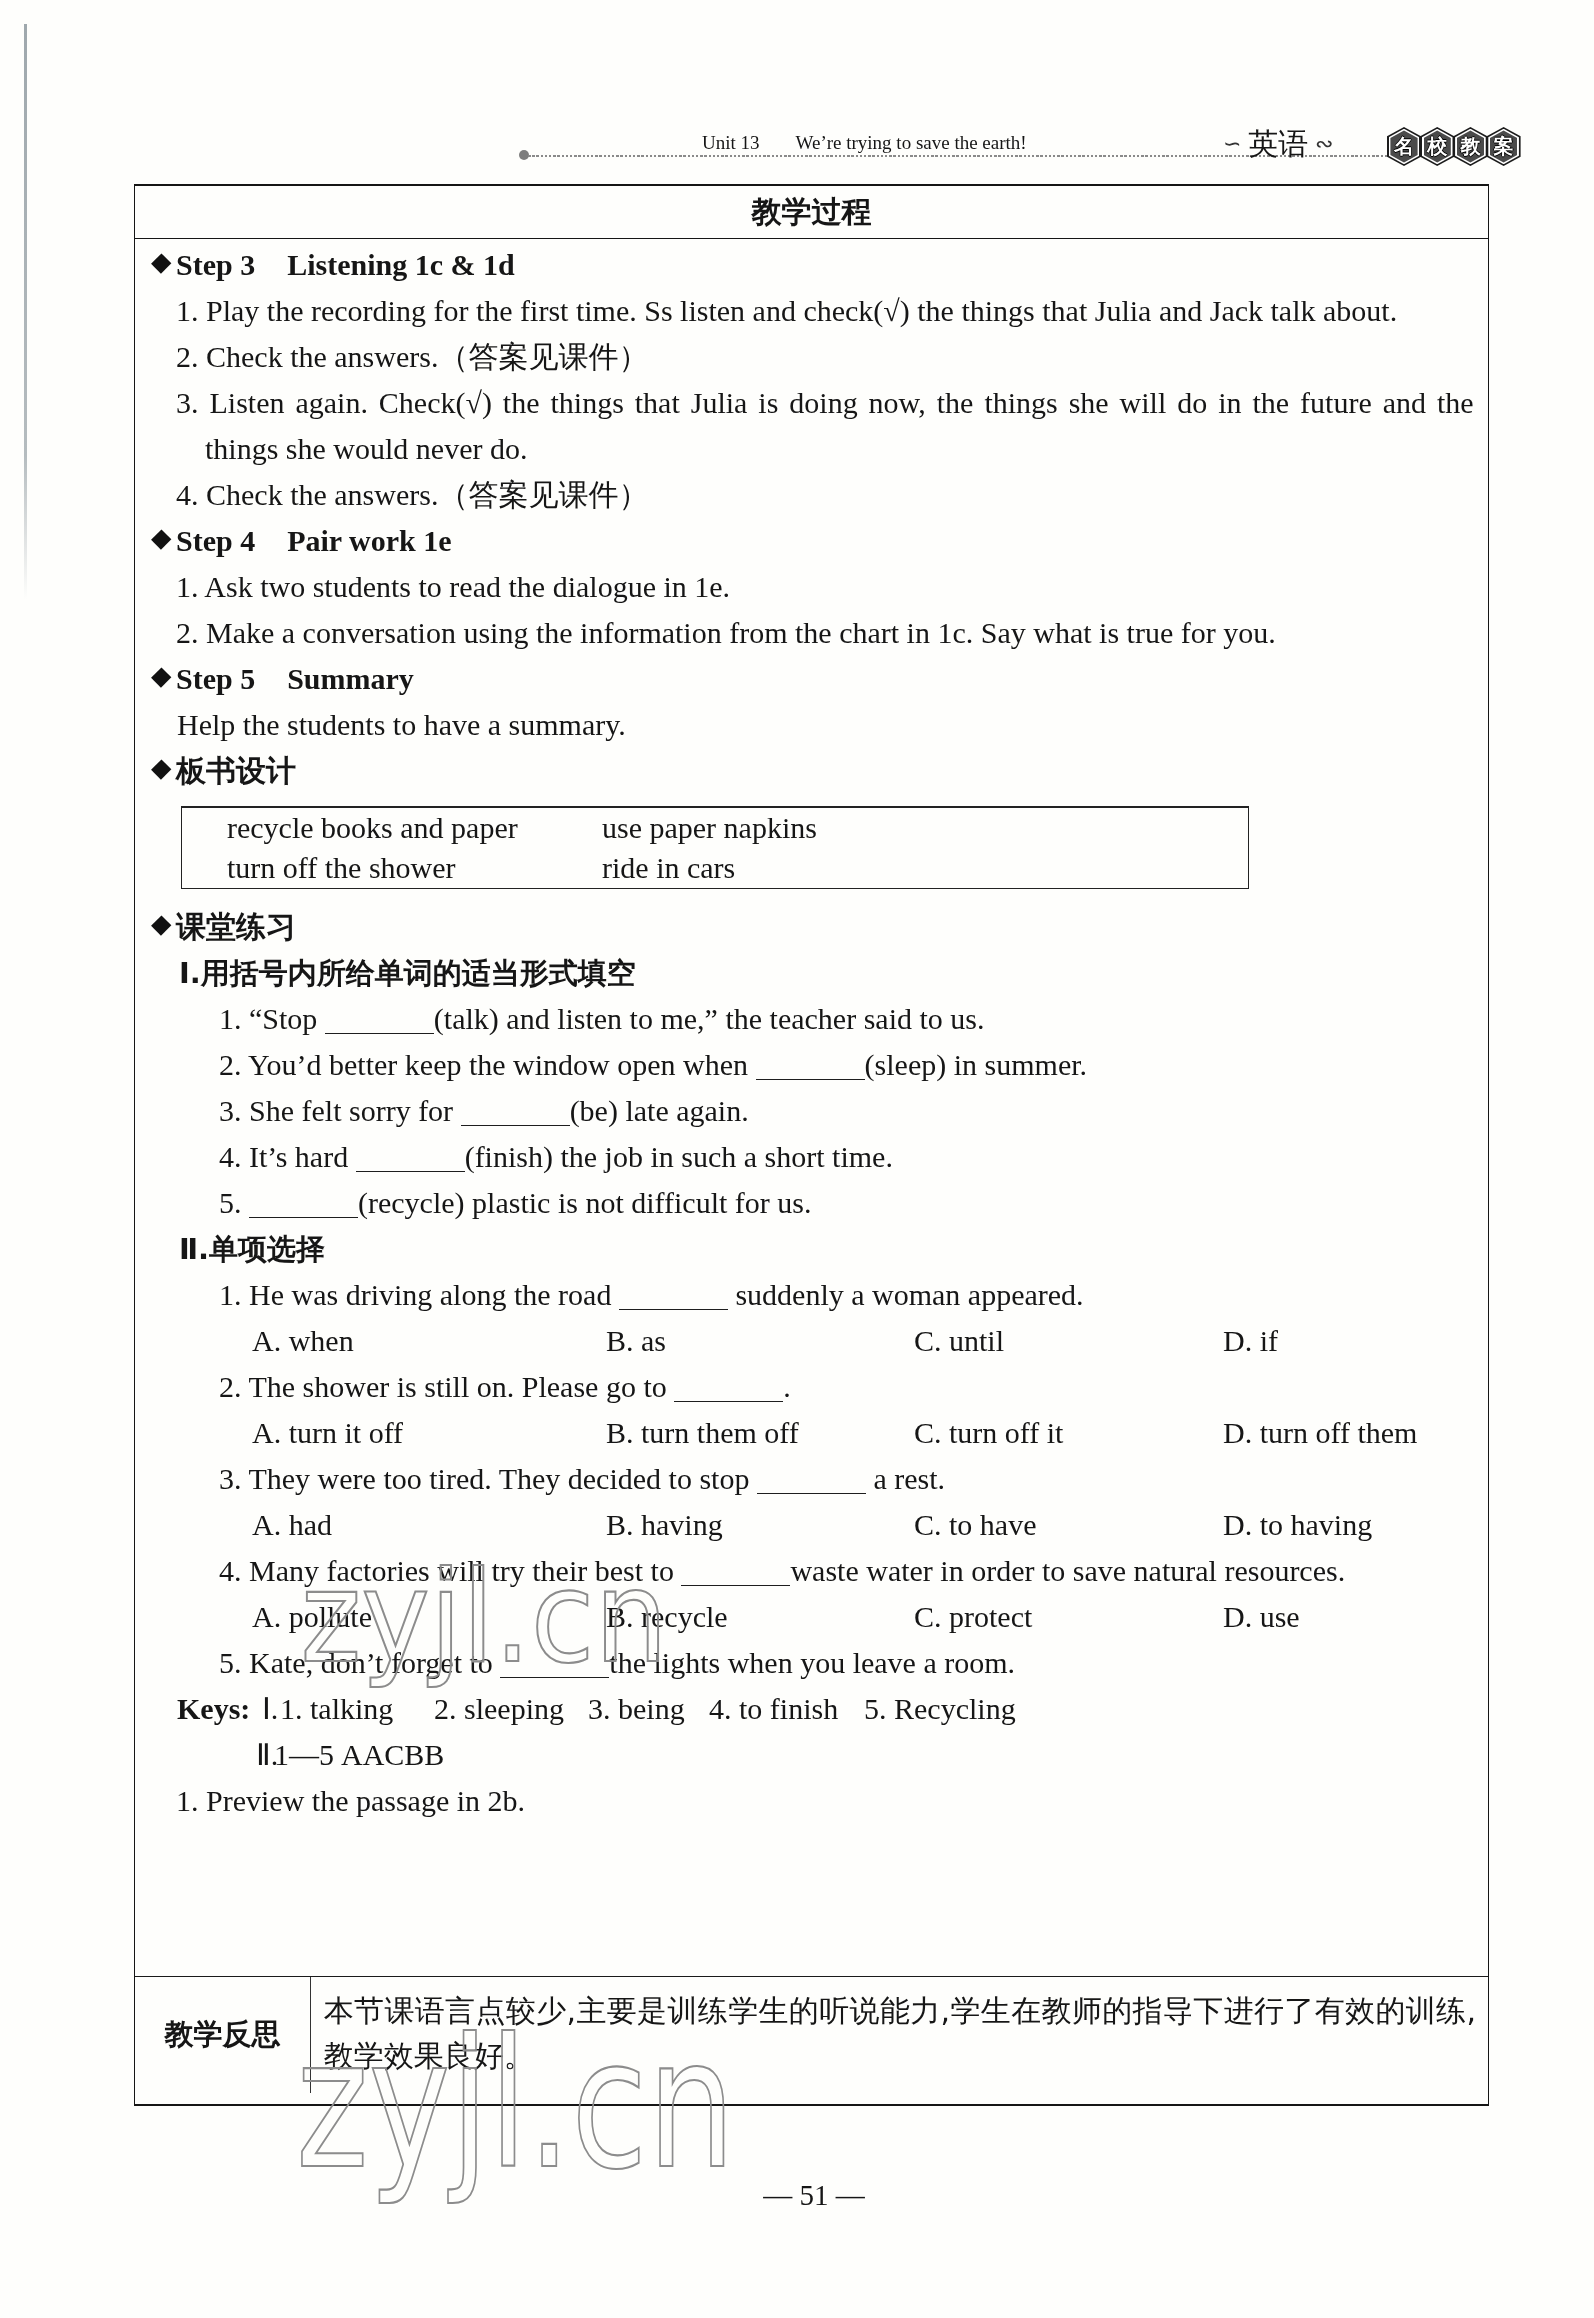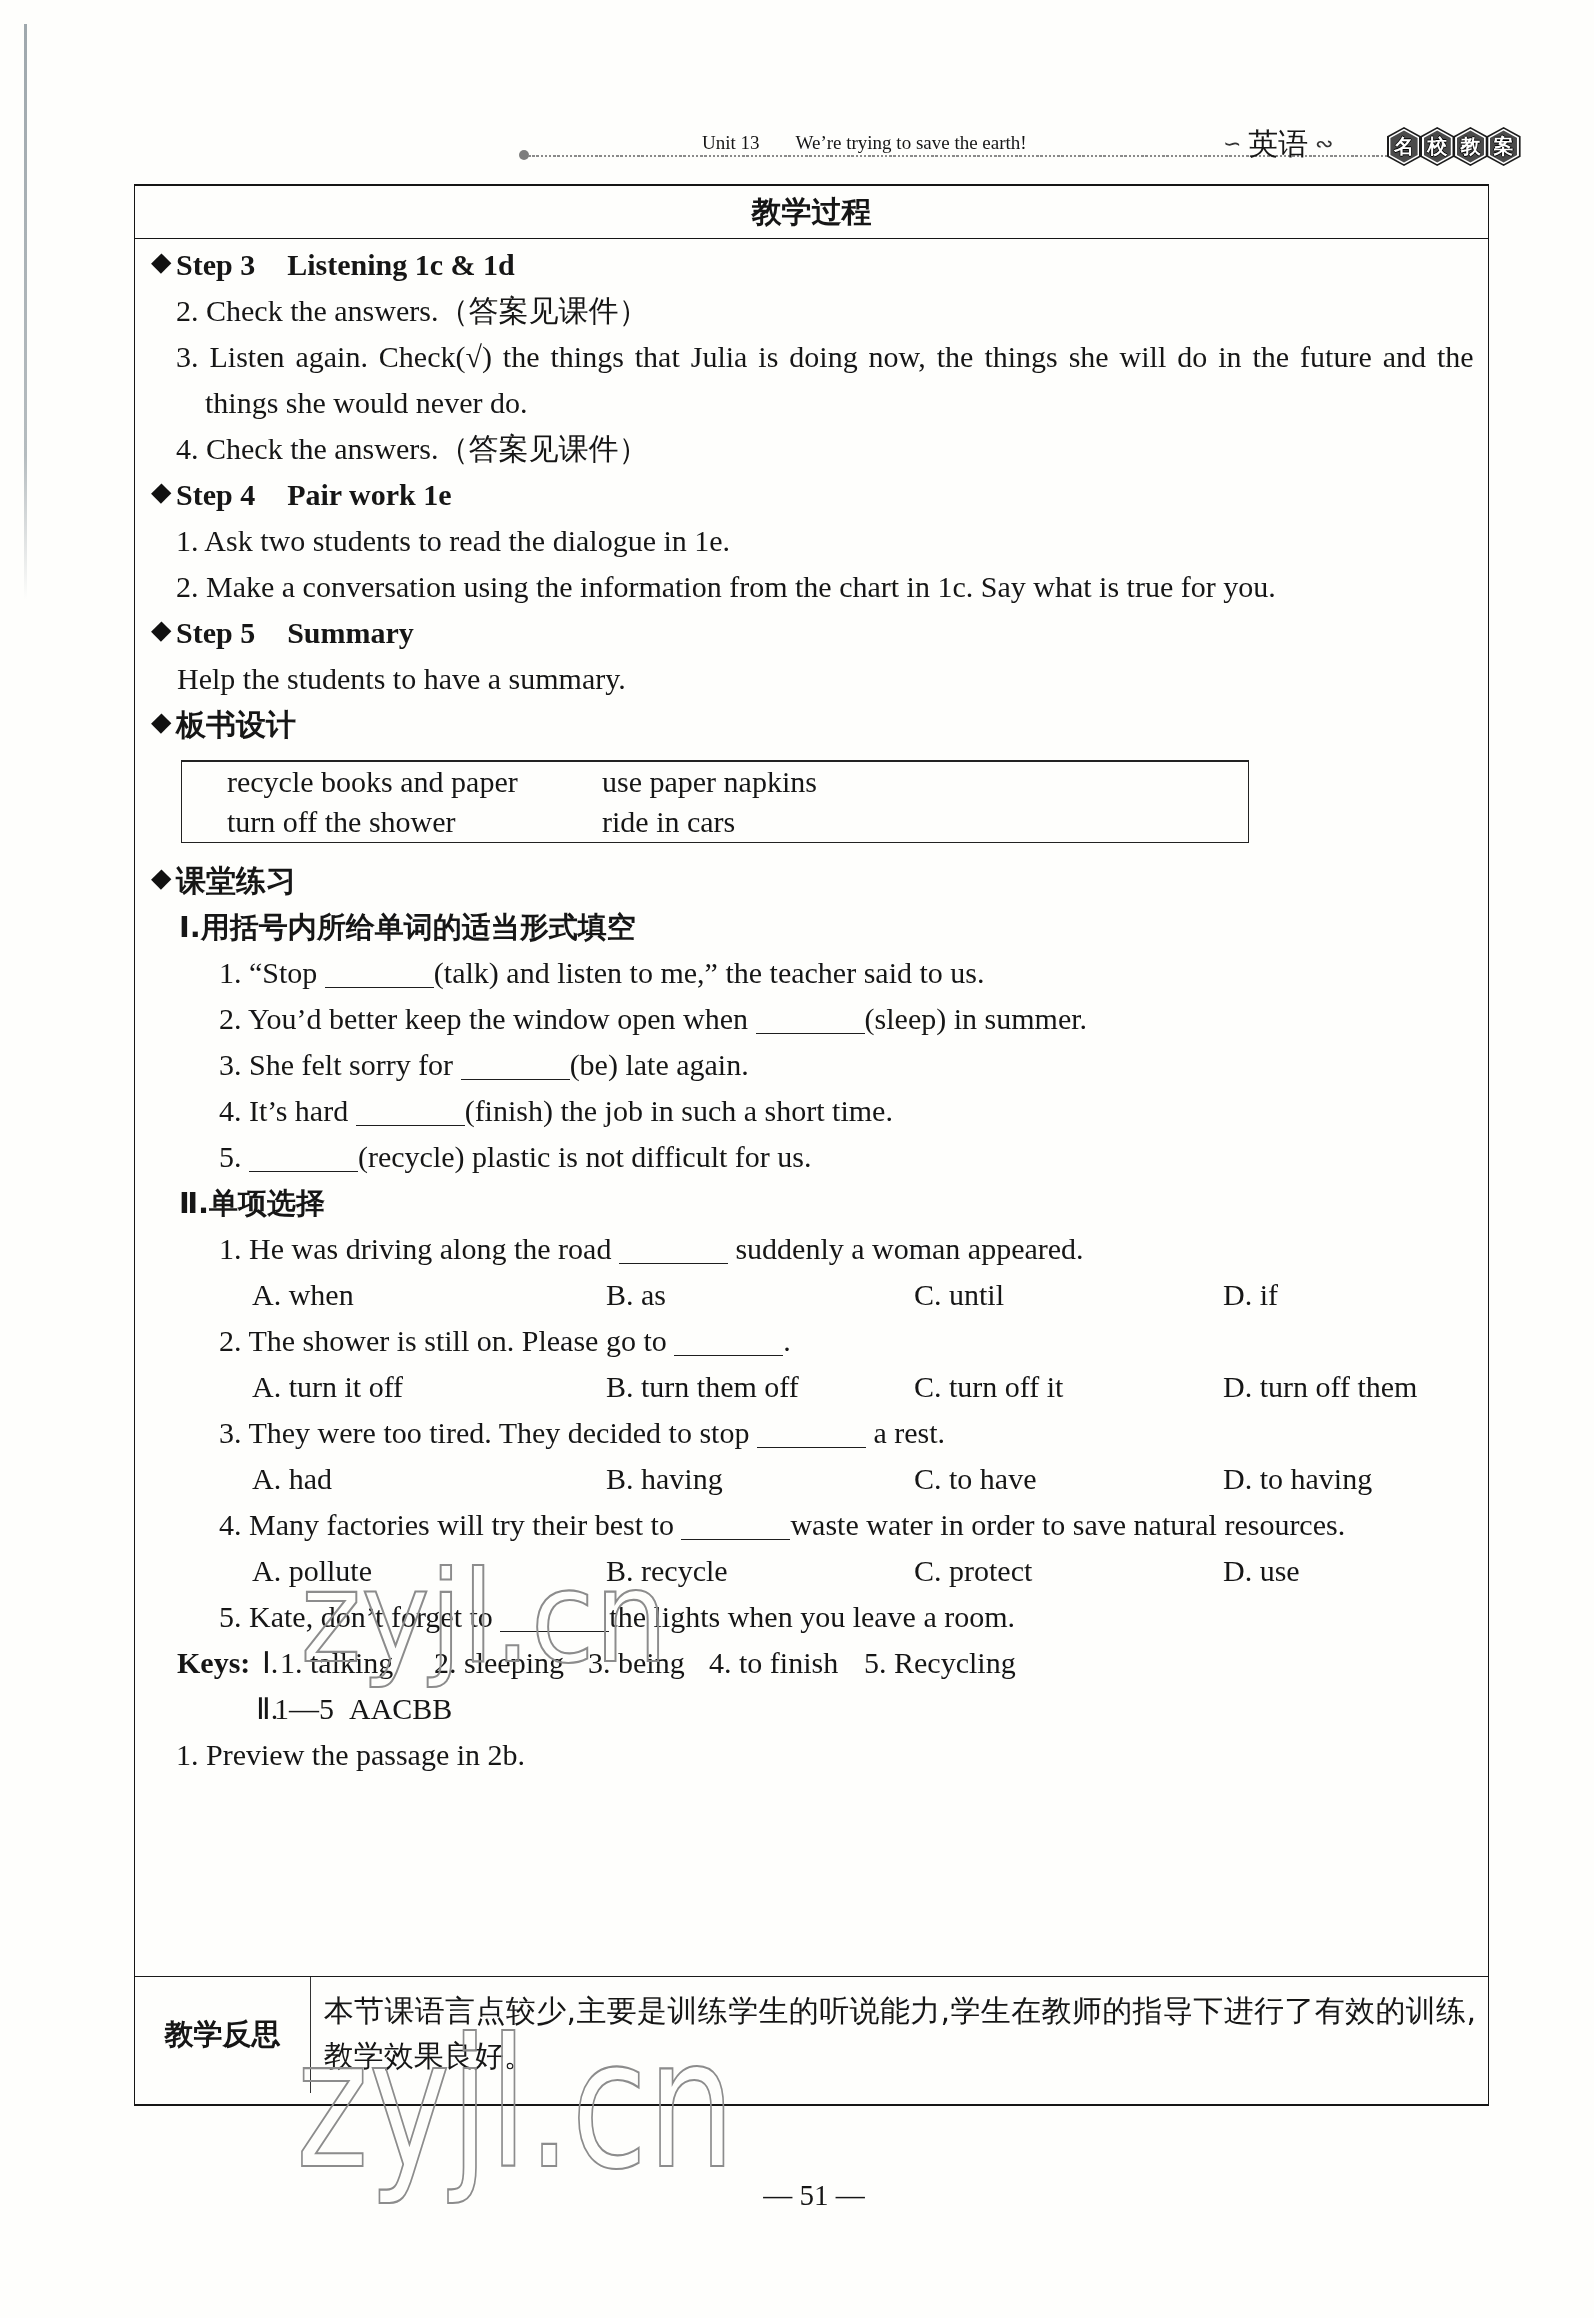--- a/index.html
+++ b/index.html
@@ -119,20 +119,21 @@
 
 <div class="abs table">
   <div class="thead">教学过程</div>
 
   <div class="tbody">
 
     <div class="ln hd">
       <span class="dia"></span>
       <span class="lbl">Step 3</span><span>Listening 1c &amp; 1d</span>
     </div>
+    <div class="ln it"><span>1.</span> <span>Play the recording for the first time. Ss listen and check(√) the things that Julia and Jack talk about.</span></div>
     <div class="ln it"><span>2.</span> <span>Check the answers.（答案见课件）</span></div>
     <div class="ln it just"><span>3.</span> <span>Listen again. Check(√) the things that Julia is doing now, the things she will do in the future and the</span></div>
     <div class="ln cont">things she would never do.</div>
     <div class="ln it"><span>4.</span> <span>Check the answers.（答案见课件）</span></div>
 
     <div class="ln hd">
       <span class="dia"></span>
       <span class="lbl">Step 4</span><span>Pair work 1e</span>
     </div>
     <div class="ln it"><span>1.</span> <span>Ask two students to read the dialogue in 1e.</span></div>
@@ -212,21 +213,21 @@
       <span class="k" style="left:127px;">Ⅰ.</span>
       <span class="k" style="left:145px;">1. talking</span>
       <span class="k" style="left:299px;">2. sleeping</span>
       <span class="k" style="left:453px;">3. being</span>
       <span class="k" style="left:574px;">4. to finish</span>
       <span class="k" style="left:729px;">5. Recycling</span>
     </div>
     <div class="ln">
       <span class="k" style="left:121px;">Ⅱ.</span>
       <span class="k" style="left:139px;">1—5</span>
-      <span class="k" style="left:214px;">AACBB</span>
+      <span class="k" style="left:206px;">AACBB</span>
     </div>
 
     <div class="ln it"><span>1.</span> <span>Preview the passage in 2b.</span></div>
   </div>
 
   <div class="trefl">
     <div class="rlabel">教学反思</div>
     <div class="rtext">
       <div class="rl1">本节课语言点较少,主要是训练学生的听说能力,学生在教师的指导下进行了有效的训练,</div>
       <div>教学效果良好。</div>

